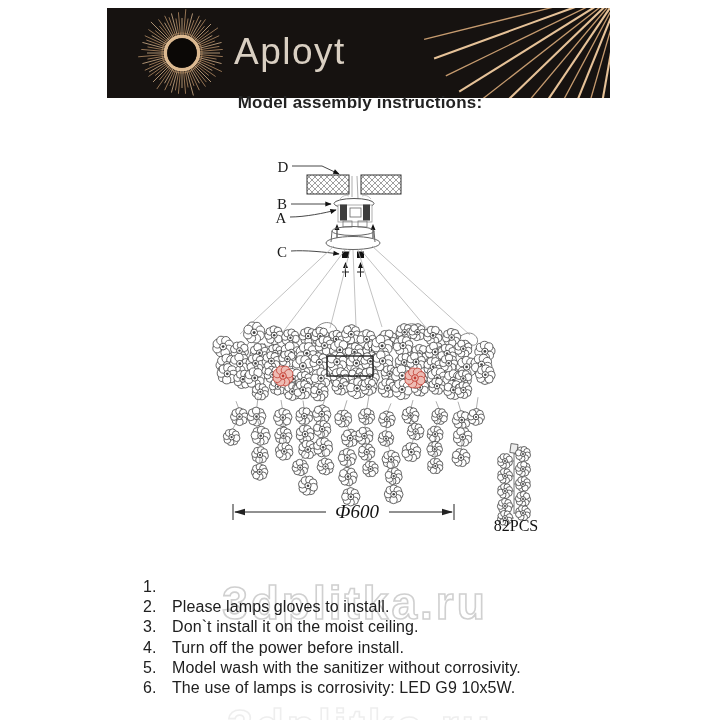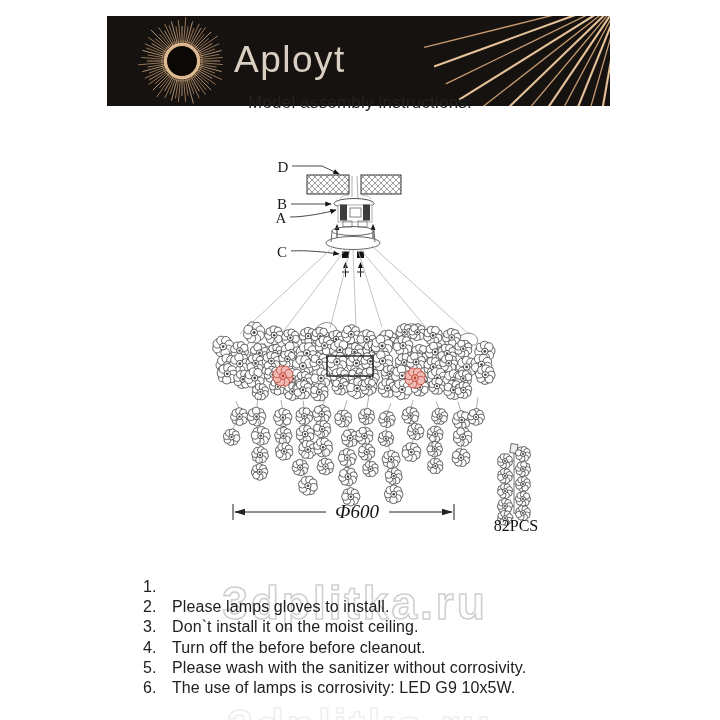--- a/index.html
+++ b/index.html
@@ -1,27 +1,27 @@
 <!DOCTYPE html>
 <html><head>
 <meta charset="utf-8">
 <style>
   *{margin:0;padding:0;box-sizing:border-box}
   html,body{width:720px;height:720px;background:#fff;overflow:hidden;
     font-family:"Liberation Sans",sans-serif}
   .page{position:absolute;inset:0;width:720px;height:720px;background:#fff}
 
-  .banner{position:absolute;left:107px;top:16px;width:503px;height:90px;
+  .banner{position:absolute;left:107px;top:8px;width:503px;height:90px;
     background:#161210;overflow:hidden}
   .banner svg{position:absolute;left:0;top:0;width:503px;height:90px}
   .brand{position:absolute;left:127px;top:25px;font-size:37px;font-weight:300;
     letter-spacing:1.5px;color:#d9cfc2;line-height:1}
 
   .title{position:absolute;left:0;top:93px;width:720px;text-align:center;
-    font-size:17px;line-height:20px;color:#222;font-weight:400;letter-spacing:.2px}
+    font-size:17px;line-height:20px;color:#222;font-weight:700;letter-spacing:.2px}
 
   .diagram, .watermark{position:absolute;left:0;top:0;width:720px;height:720px;
     pointer-events:none}
 
   .instructions{position:absolute;left:143px;top:577px;font-size:16px;
     line-height:20.2px;color:#202020;letter-spacing:.1px;font-weight:500}
   .irow{display:flex}
   .inum{width:29px;flex:none}
 </style>
 </head>
@@ -2033,25 +2033,25 @@
       <div class="irow">
       <span class="inum">2.</span>
       <span class="itext">Please lamps gloves to install.</span>
     </div>
       <div class="irow">
       <span class="inum">3.</span>
       <span class="itext">Don`t install it on the moist ceiling.</span>
     </div>
       <div class="irow">
       <span class="inum">4.</span>
-      <span class="itext">Turn off the before before cleanout.</span>
+      <span class="itext">Turn off the power before install.</span>
     </div>
       <div class="irow">
       <span class="inum">5.</span>
-      <span class="itext">Please wash with the sanitizer without corrosivity.</span>
+      <span class="itext">Model wash with the sanitizer without corrosivity.</span>
     </div>
       <div class="irow">
       <span class="inum">6.</span>
       <span class="itext">The use of lamps is corrosivity: LED G9 10x5W.</span>
     </div>
     </div>
 
 </div>
 
 </body></html>

